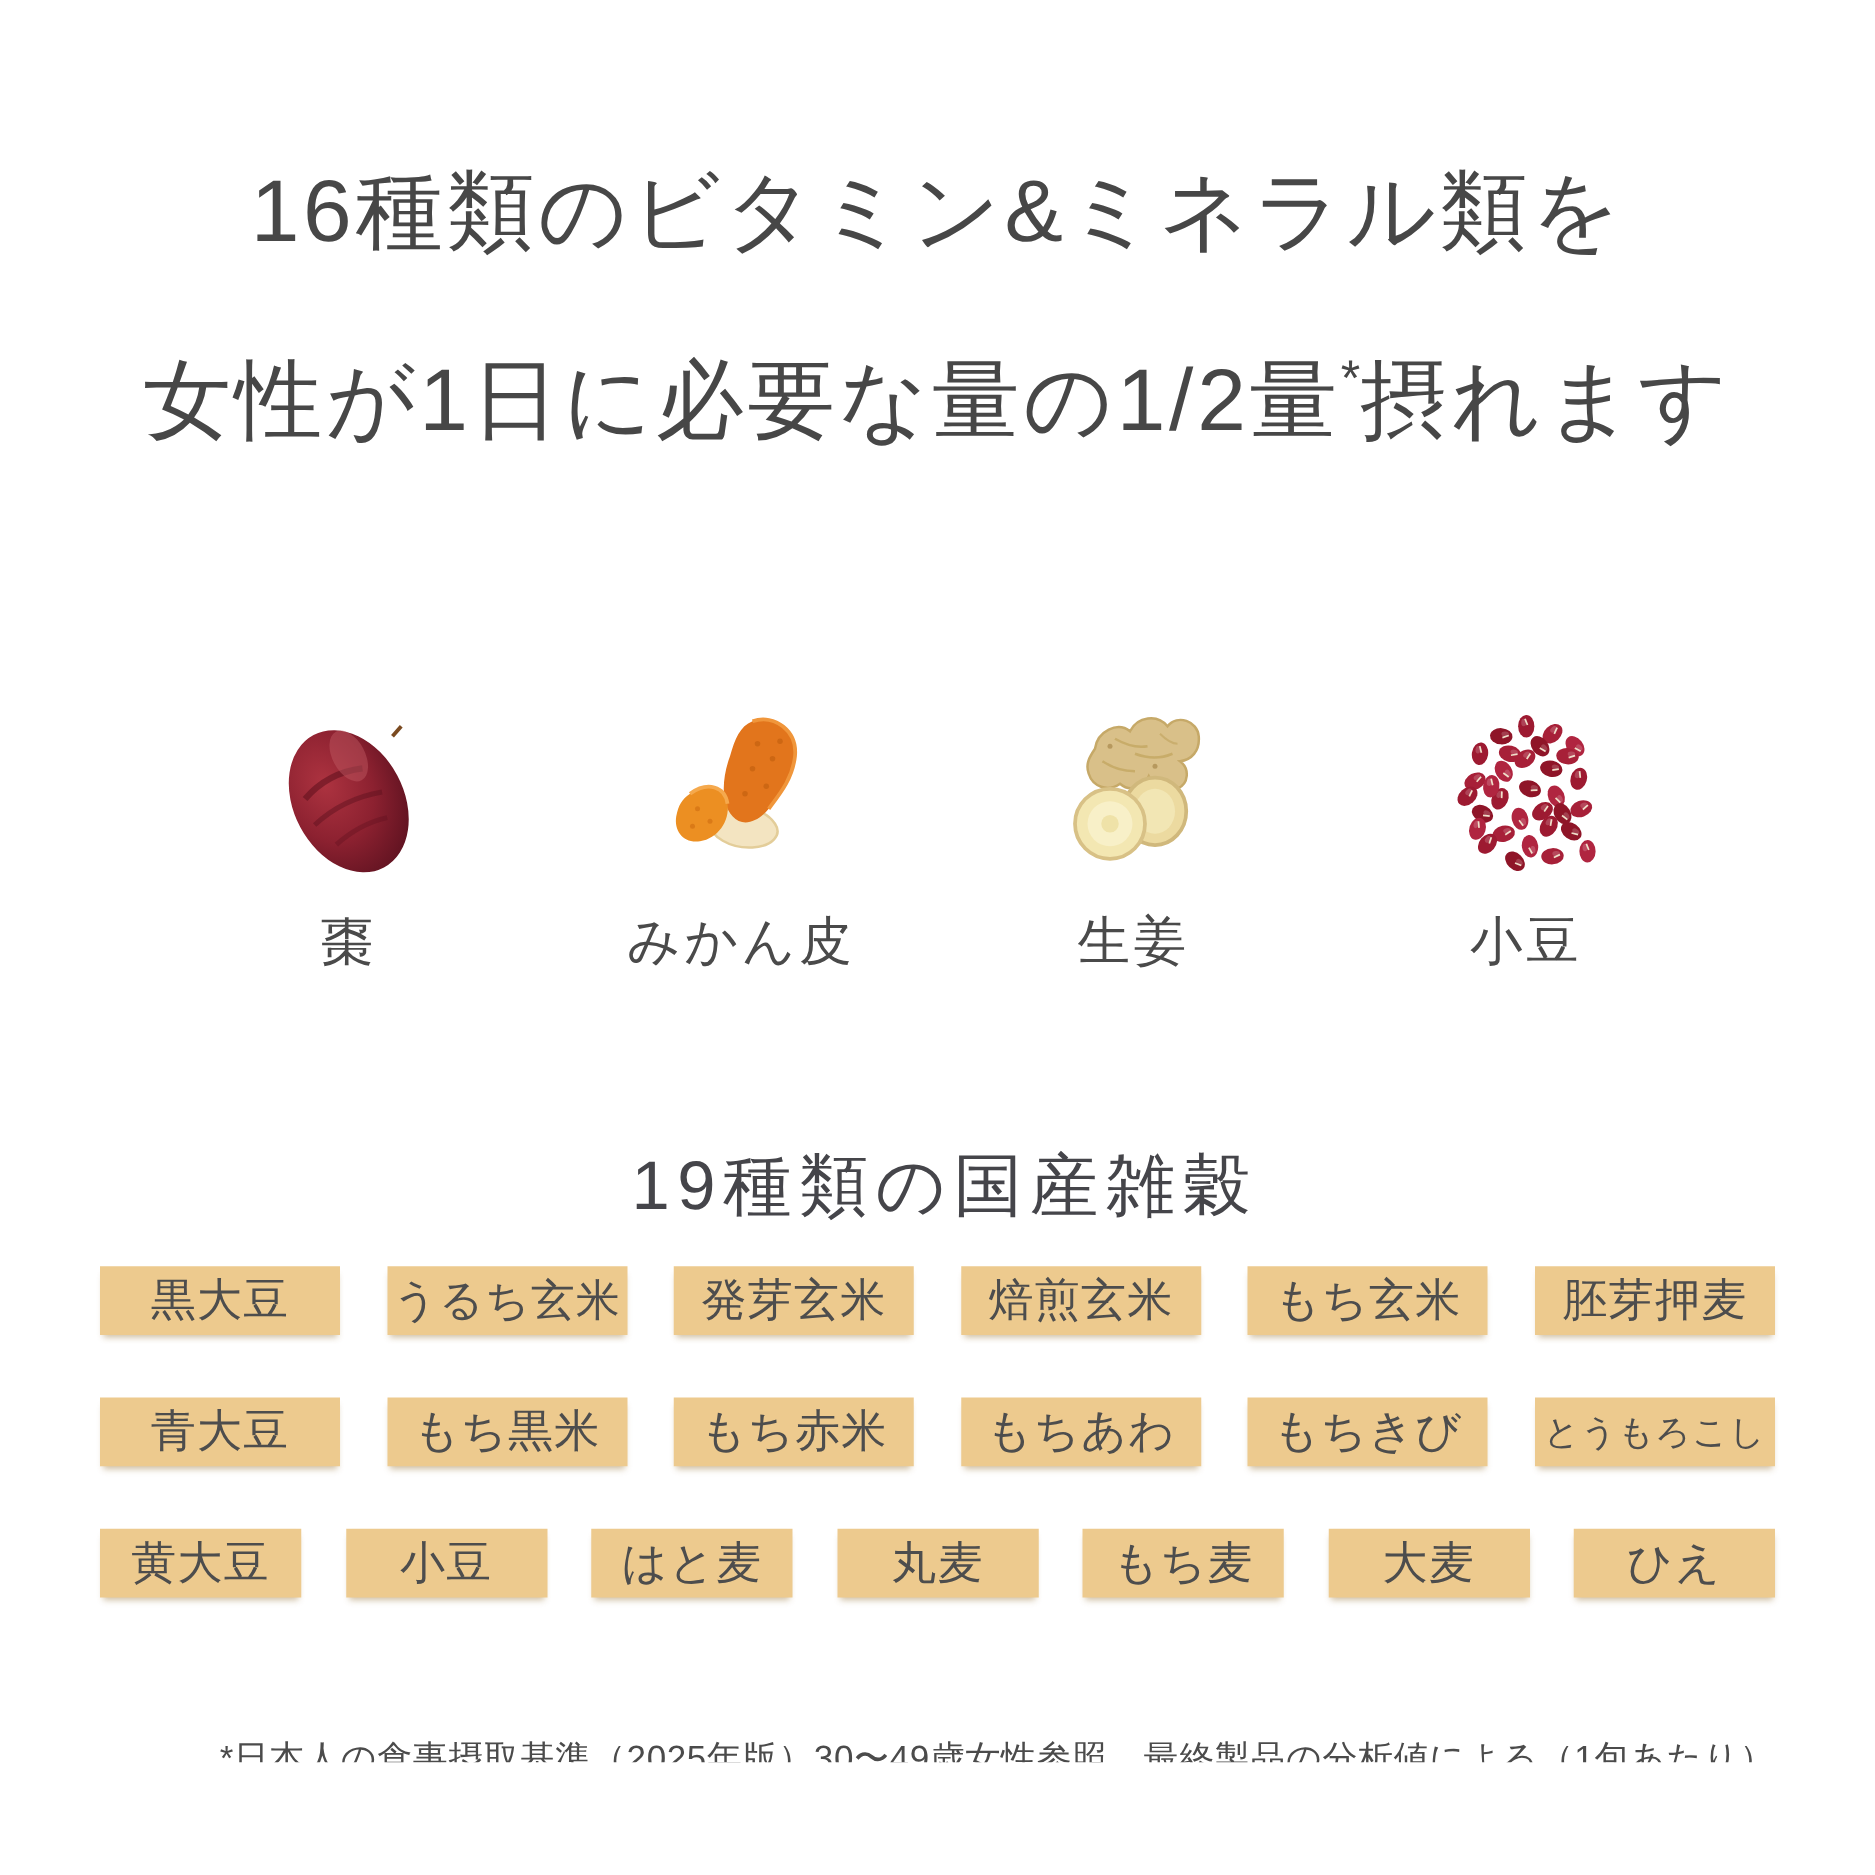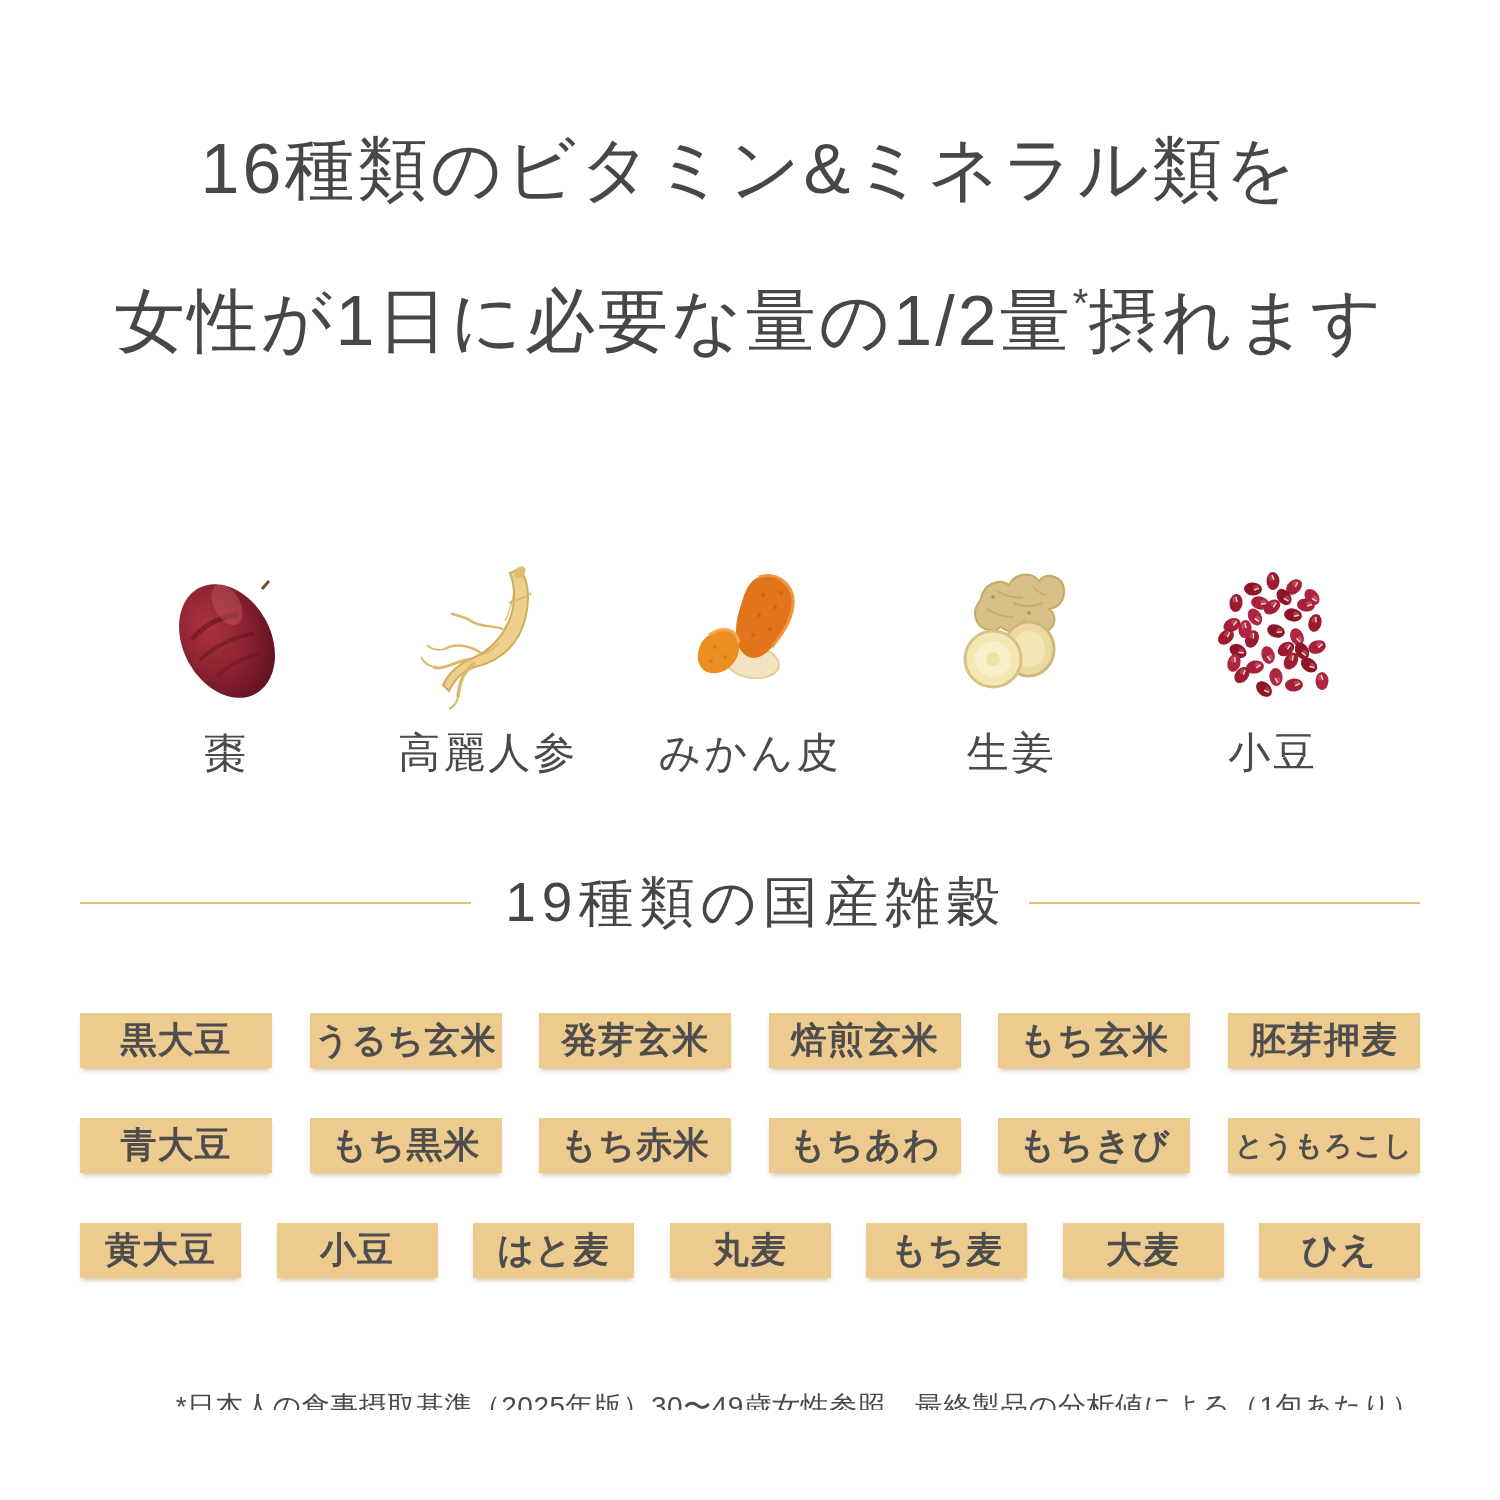--- a/index.html
+++ b/index.html
@@ -10,35 +10,34 @@
   
   .heading{position:absolute;top:102px;left:0;width:100%;text-align:center;}
   .heading .line{font-size:70px;line-height:134px;letter-spacing:3px;font-weight:500;color:#474747;white-space:nowrap;}
   .heading .ast{font-size:40px;vertical-align:28px;letter-spacing:0;}
   
   .divider{position:absolute;left:80px;right:80px;display:flex;align-items:center;}
   .divider .rule{flex:1;height:2px;background:#e2c072;}
   .divider .title{white-space:nowrap;color:#45454a;font-weight:500;}
   .divider.gokah{top:456px;height:70px;}
   .divider.gokah .title{font-size:50px;letter-spacing:20px;padding:0 8px 0 26px;}
-  .divider.zakkoku{top:868px;height:70px;}
+  .divider.zakkoku{top:912px;height:70px;flex-direction:column;}
   .divider.zakkoku .title{font-size:55px;letter-spacing:6px;padding:0 22px 0 34px;}
   
   .ingredients{position:absolute;top:563px;left:80px;right:80px;display:flex;justify-content:space-evenly;}
   .ingredient{display:flex;flex-direction:column;align-items:center;width:230px;}
   .ingredient .art{width:150px;height:150px;}
   .ingredient .art svg{width:150px;height:150px;display:block;}
   .ingredient .label{margin-top:12px;font-size:42px;letter-spacing:3px;color:#4a4a4a;white-space:nowrap;}
   
   .grains{position:absolute;top:1013px;left:80px;right:80px;}
   .grain-row{display:flex;justify-content:space-between;margin-bottom:50px;}
   .grain-box{
     height:55px;background:#edca8e;display:flex;align-items:center;justify-content:center;
     box-shadow:0 4px 5px -2px rgba(146,110,48,0.45);
-    font-weight:bold;
   }
   .grain-row.cols6 .grain-box{width:192px;}
   .grain-row.cols7 .grain-box{width:161px;}
   .grain-box span{font-size:36px;letter-spacing:1px;color:#4d4d4d;white-space:nowrap;}
   
   .footnote{position:absolute;top:1388px;right:80px;font-size:28px;letter-spacing:0.5px;color:#4b4b4b;white-space:nowrap;}
 </style>
 </head>
 <body>
 
@@ -68,39 +67,20 @@
             <path d="M42 82 q30 -8 60 2" stroke="#5c0f1c" stroke-width="4" fill="none" opacity="0.45"></path>
             <path d="M50 104 q24 -6 46 0" stroke="#5c0f1c" stroke-width="4" fill="none" opacity="0.35"></path>
             <ellipse cx="92" cy="46" rx="13" ry="22" fill="#c25b63" opacity="0.45"></ellipse>
           </g>
           <path d="M110 26 l7 -8" stroke="#7a4a20" stroke-width="3" fill="none"></path>
         </svg>
       </div>
       <div class="label">棗</div>
     </div>
 
-    <div class="ingredient">
-      <div class="art">
-        <svg viewBox="0 0 150 150">
-          <path d="M106 6 C118 18 118 48 106 72 C96 90 80 100 62 104 C50 107 42 116 36 128 L30 122 C38 106 50 99 60 95 C76 88 88 76 96 58 C103 42 102 22 97 10 Z" fill="#ecd08c" stroke="#d2ab5c" stroke-width="2"></path>
-          <path d="M103 6 c5 -5 11 -3 9 4 c-2 6 -9 7 -11 2 z" fill="#dfbc6f"></path>
-          <path d="M62 100 C50 108 46 120 45 134" stroke="#ddb86a" stroke-width="3.5" fill="none"></path>
-          <path d="M58 96 C42 98 30 108 20 104" stroke="#ddb86a" stroke-width="3" fill="none"></path>
-          <path d="M68 90 C56 82 42 80 32 86" stroke="#ddb86a" stroke-width="2.5" fill="none"></path>
-          <path d="M90 66 C78 62 66 64 58 58 C50 52 44 54 38 50" stroke="#ddb86a" stroke-width="2.5" fill="none"></path>
-          <path d="M45 134 C44 140 40 144 36 146" stroke="#ddb86a" stroke-width="2" fill="none"></path>
-          <path d="M20 104 C14 102 10 98 8 94" stroke="#ddb86a" stroke-width="1.8" fill="none"></path>
-          <path d="M96 40 C104 36 112 36 118 30" stroke="#ddb86a" stroke-width="2" fill="none"></path>
-          <path d="M32 86 C24 88 18 86 14 82" stroke="#ddb86a" stroke-width="1.8" fill="none"></path>
-          <path d="M86 80 q-8 10 -20 12" stroke="#d2ab5c" stroke-width="1.5" fill="none" opacity="0.7"></path>
-          <path d="M101 30 q-3 16 -9 28" stroke="#d2ab5c" stroke-width="1.5" fill="none" opacity="0.7"></path>
-        </svg>
-      </div>
-      <div class="label">高麗人参</div>
-    </div>
 
     <div class="ingredient">
       <div class="art">
         <svg viewBox="0 0 150 150">
           <path d="M58 86 C74 80 94 84 102 96 C108 105 100 114 84 115 C66 116 50 106 50 96 Z" fill="#f3e4c1" stroke="#e3cd99" stroke-width="2"></path>
           <path d="M84 14 C102 8 120 22 118 42 C116 60 106 72 97 84 C88 95 76 99 68 90 C58 79 60 58 66 42 C70 28 74 18 84 14 Z" fill="#e2751c"></path>
           <path d="M84 14 C102 8 120 22 118 42 C116 60 106 72 97 84" fill="none" stroke="#f0963b" stroke-width="3"></path>
           <circle cx="88" cy="32" r="2.2" fill="#c05e0e" opacity="0.6"></circle>
             <circle cx="100" cy="44" r="2.2" fill="#c05e0e" opacity="0.6"></circle>
           <circle cx="84" cy="52" r="2.2" fill="#c05e0e" opacity="0.6"></circle>

